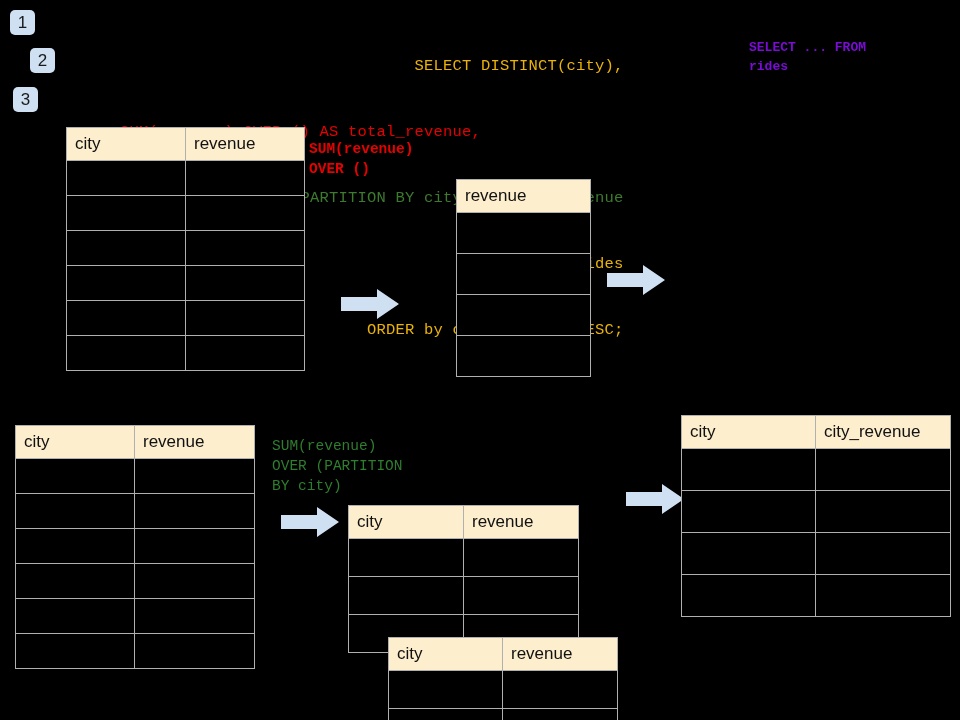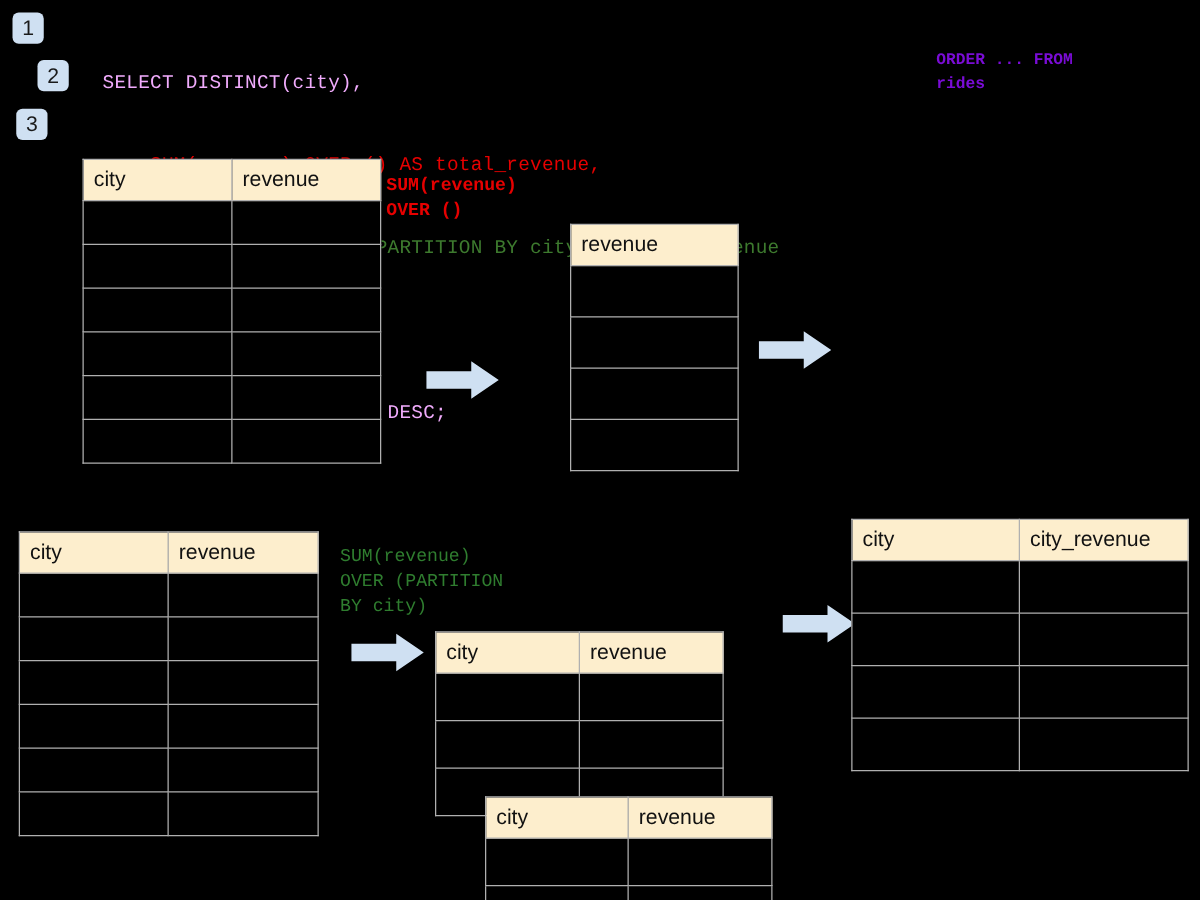--- a/index.html
+++ b/index.html
@@ -33,21 +33,21 @@
   
   .sql {
     position: absolute;
     font-family: "Liberation Mono", monospace;
     font-size: 15.5px;
     line-height: 22px;
     white-space: pre;
     letter-spacing: 0.2px;
   }
   .sql-line { white-space: pre; }
-  .c-purple { color: #f0abfc; }
+  .c-purple { color: #eab308; text-align: right; }
   .c-red    { color: #e60000; }
   .c-green  { color: #3d7a2e; }
 
   .note {
     position: absolute;
     font-family: "Liberation Mono", monospace;
     font-size: 14px;
     line-height: 20px;
     white-space: pre;
   }
@@ -96,21 +96,21 @@
   <div class="badge" style="left:13px; top:87px;">3</div>
 
   <div class="sql" style="left:82px; top:11px;">
     <div class="sql-line c-purple">SELECT DISTINCT(city),</div>
     <div class="sql-line c-red">    SUM(revenue) OVER () AS total_revenue,</div>
     <div class="sql-line c-green">    SUM(revenue) OVER (PARTITION BY city) as city_revenue</div>
     <div class="sql-line c-purple">  FROM rides</div>
     <div class="sql-line c-purple">  ORDER by city_revenue DESC;</div>
   </div>
 
-  <div class="note note-purple" style="left:749px; top:38px;">ORDER ... FROM
+  <div class="note note-purple" style="left:749px; top:38px;">SELECT ... FROM
 rides</div>
 
   <div class="note note-red" style="left:309px; top:139px;">SUM(revenue)
 OVER ()</div>
 
   <div class="note note-green" style="left:272px; top:436px;">SUM(revenue)
 OVER (PARTITION
 BY city)</div>
 
   <table class="tbl" style="left:66px; top:127px; width:238px;">

